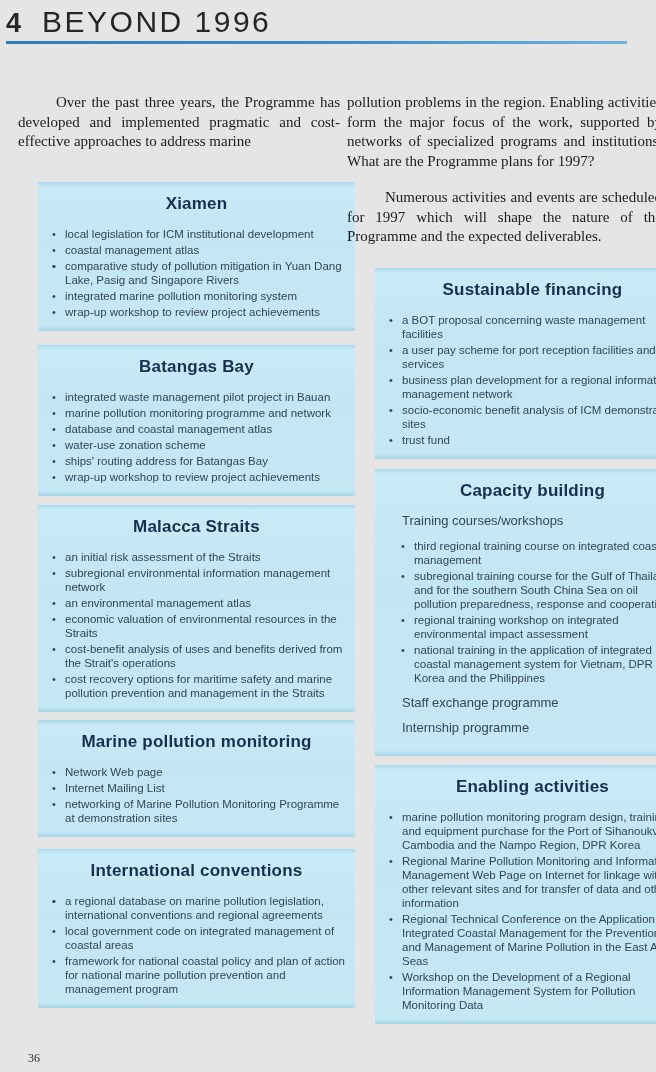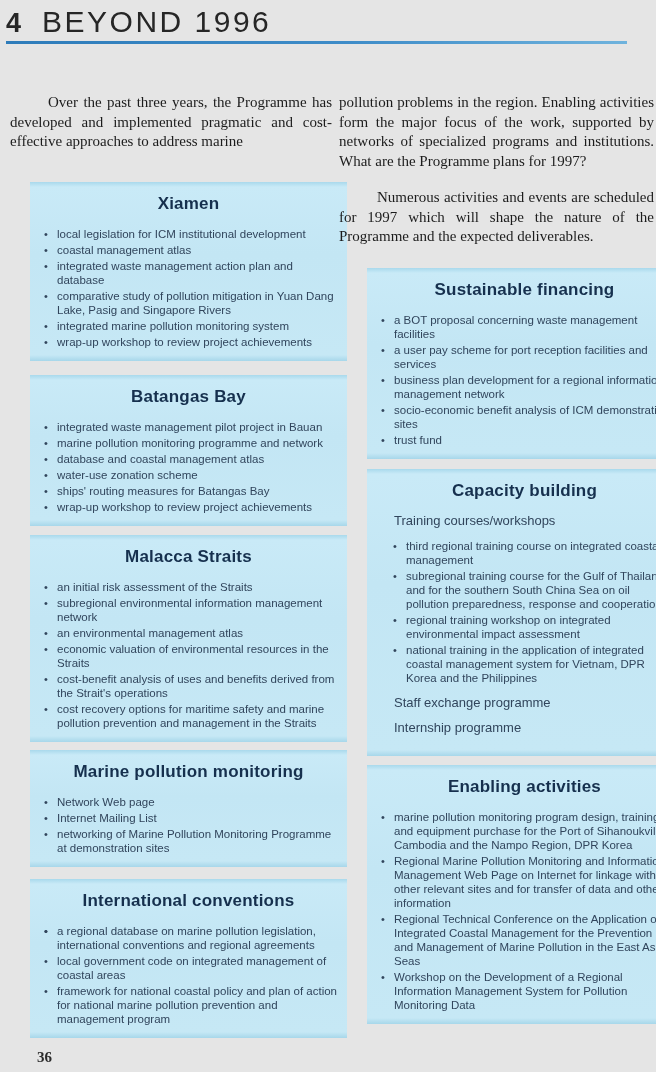--- a/index.html
+++ b/index.html
@@ -19,21 +19,21 @@
   }
   .chapter-title {
     font-size: 30px; font-weight: 400; letter-spacing: 2.5px;
     color: #262626; margin-left: 21px;
   }
   .title-rule {
     height: 3px; width: 621px; margin-top: 2px;
     background: linear-gradient(90deg, #2e7cba 0%, #3e8cc8 55%, #6fb3dd 100%);
   }
   
-  .columns { display: flex; margin-top: 49px; padding-left: 2px; }
+  .columns { display: flex; margin-top: 49px; padding-left: 10px; }
   .col-left { width: 317px; flex: 0 0 317px; }
   .col-right { width: 315px; flex: 0 0 315px; margin-left: 20px; }
   
   .paragraph {
     font-family: "Liberation Serif", serif;
     font-size: 15px; line-height: 19.5px;
     text-align: justify; color: #1c1c1c;
     text-indent: 38px; margin: 0;
   }
   .col-left .paragraph { margin-left: 8px; width: 322px; }
@@ -71,57 +71,57 @@
   [data-name="box-xiamen"] { margin-top: 30px; }
   [data-name="box-batangas-bay"] { margin-top: 14px; }
   [data-name="box-malacca-straits"] { margin-top: 9px; }
   [data-name="box-marine-pollution-monitoring"] { margin-top: 8px; }
   [data-name="box-international-conventions"] { margin-top: 12px; }
   [data-name="box-sustainable-financing"] { margin-top: 21px; }
   [data-name="box-capacity-building"] { margin-top: 10px; }
   [data-name="box-enabling-activities"] { margin-top: 9px; }
   
   .page-number {
-    position: absolute; left: 37px; bottom: 6px;
+    position: absolute; left: 28px; bottom: 6px;
     font-family: "Liberation Serif", serif;
-    font-size: 15px; font-weight: 700; color: #2b2b2b;
+    font-size: 12px; font-weight: 400; color: #2b2b2b;
   }
 </style>
 </head>
 <body>
 
 <div class="page" data-name="document-page">
 
   <div class="chapter-header" data-name="chapter-header">
     <span class="chapter-number" data-name="chapter-number">4</span><span class="chapter-title" data-name="page-title">BEYOND 1996</span>
     <div class="title-rule" data-name="title-rule"></div>
   </div>
 
   <div class="columns" data-name="two-column-layout">
     <div class="col-left" data-name="left-column">
         <p class="paragraph" data-name="intro-paragraph">Over the past three years, the Programme has developed and implemented pragmatic and cost-effective approaches to address marine</p>
         <div class="box" data-name="box-xiamen">
           <div class="box-title" data-name="box-title">Xiamen</div>
           <ul data-name="bullet-list">
             <li data-name="list-item"><span class="bullet" data-name="bullet-icon">•</span><span class="item-text" data-name="list-item-text">local legislation for ICM institutional development</span></li>
             <li data-name="list-item"><span class="bullet" data-name="bullet-icon">•</span><span class="item-text" data-name="list-item-text">coastal management atlas</span></li>
-            <li data-name="list-item"><span class="bullet" data-name="bullet-icon">•</span><span class="item-text" data-name="list-item-text">integrated waste management action plan and database</span></li>
+            <li data-name="list-item"><span class="bullet" data-name="bullet-icon">•</span></li>
             <li data-name="list-item"><span class="bullet" data-name="bullet-icon">•</span><span class="item-text" data-name="list-item-text">comparative study of pollution mitigation in Yuan Dang Lake, Pasig and Singapore Rivers</span></li>
             <li data-name="list-item"><span class="bullet" data-name="bullet-icon">•</span><span class="item-text" data-name="list-item-text">integrated marine pollution monitoring system</span></li>
             <li data-name="list-item"><span class="bullet" data-name="bullet-icon">•</span><span class="item-text" data-name="list-item-text">wrap-up workshop to review project achievements</span></li>
           </ul>
         </div>
         <div class="box" data-name="box-batangas-bay">
           <div class="box-title" data-name="box-title">Batangas Bay</div>
           <ul data-name="bullet-list">
             <li data-name="list-item"><span class="bullet" data-name="bullet-icon">•</span><span class="item-text" data-name="list-item-text">integrated waste management pilot project in Bauan</span></li>
             <li data-name="list-item"><span class="bullet" data-name="bullet-icon">•</span><span class="item-text" data-name="list-item-text">marine pollution monitoring programme and network</span></li>
             <li data-name="list-item"><span class="bullet" data-name="bullet-icon">•</span><span class="item-text" data-name="list-item-text">database and coastal management atlas</span></li>
             <li data-name="list-item"><span class="bullet" data-name="bullet-icon">•</span><span class="item-text" data-name="list-item-text">water-use zonation scheme</span></li>
-            <li data-name="list-item"><span class="bullet" data-name="bullet-icon">•</span><span class="item-text" data-name="list-item-text">ships' routing measures for Batangas Bay</span></li>
+            <li data-name="list-item"><span class="bullet" data-name="bullet-icon">•</span><span class="item-text" data-name="list-item-text">ships' routing address for Batangas Bay</span></li>
             <li data-name="list-item"><span class="bullet" data-name="bullet-icon">•</span><span class="item-text" data-name="list-item-text">wrap-up workshop to review project achievements</span></li>
           </ul>
         </div>
         <div class="box" data-name="box-malacca-straits">
           <div class="box-title" data-name="box-title">Malacca Straits</div>
           <ul data-name="bullet-list">
             <li data-name="list-item"><span class="bullet" data-name="bullet-icon">•</span><span class="item-text" data-name="list-item-text">an initial risk assessment of the Straits</span></li>
             <li data-name="list-item"><span class="bullet" data-name="bullet-icon">•</span><span class="item-text" data-name="list-item-text">subregional environmental information management network</span></li>
             <li data-name="list-item"><span class="bullet" data-name="bullet-icon">•</span><span class="item-text" data-name="list-item-text">an environmental management atlas</span></li>
             <li data-name="list-item"><span class="bullet" data-name="bullet-icon">•</span><span class="item-text" data-name="list-item-text">economic valuation of environmental resources in the Straits</span></li>

